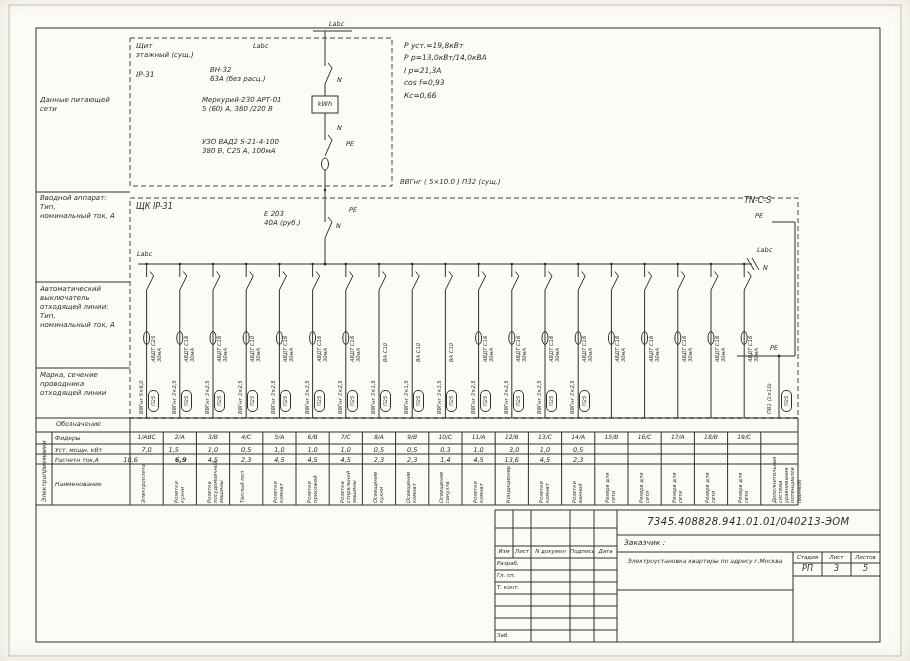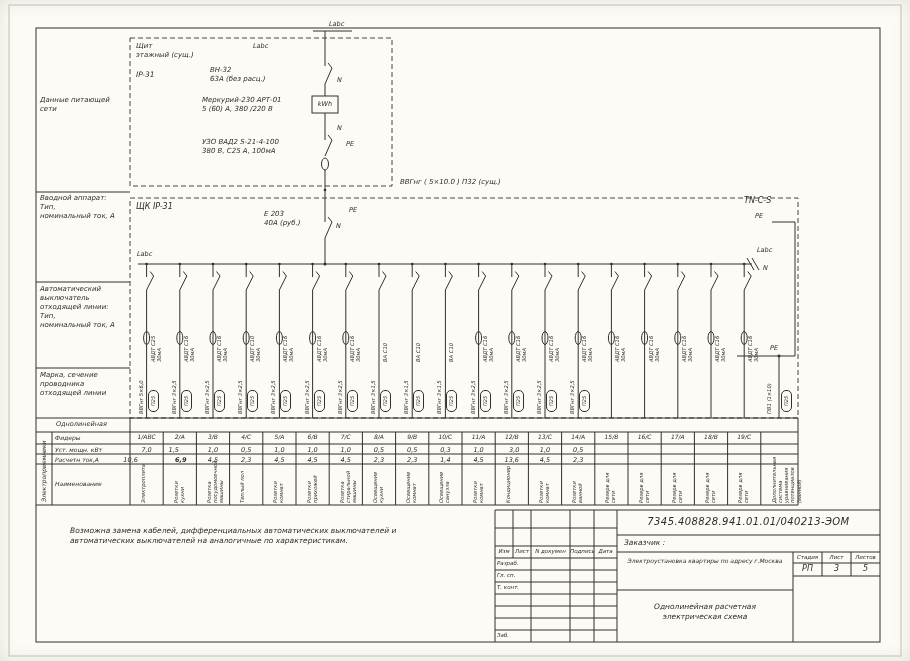--- a/index.html
+++ b/index.html
@@ -247,20 +247,25 @@
 63А (без расц.)</div>
   <div class="lab s65" style="left:337px;top:76px">N</div>
   <div class="lab" style="left:202px;top:96px">Меркурий-230  АРТ-01
 5 (60) А,  380 /220 В</div>
   <div class="lab s65 ctr" style="left:312px;top:96px;width:26px;height:17px;line-height:17px">kWh</div>
   <div class="lab s65" style="left:337px;top:124px">N</div>
   <div class="lab" style="left:202px;top:138px">УЗО ВАД2 S-21-4-100
 380 В, С25 А, 100мА</div>
   <div class="lab s65" style="left:346px;top:140px">PE</div>
 
+  <div class="lab s75" style="left:404px;top:40px;line-height:1.65">Р уст.=19,8кВт
+Р р=13,0кВт/14,0кВА
+I р=21,3А
+cos f=0,93
+Кс=0,66</div>
   <div class="lab" style="left:400px;top:178px">ВВГнг ( 5×10.0 )  П32 (сущ.)</div>
 
   <div class="lab s8" style="left:136px;top:202px">ЩК  IP-31</div>
   <div class="lab s8" style="left:744px;top:196px">TN-C-S</div>
   <div class="lab s65" style="left:755px;top:212px">PE</div>
   <div class="lab" style="left:264px;top:210px">Е 203
 40А (руб.)</div>
   <div class="lab s65" style="left:349px;top:206px">PE</div>
   <div class="lab s65" style="left:336px;top:222px">N</div>
   <div class="lab s65" style="left:137px;top:250px">Labc</div>
@@ -274,50 +279,46 @@
 Тип,
 номинальный ток, А</div>
   <div class="lab" style="left:40px;top:285px;width:88px">Автоматический
 выключатель
 отходящей линии:
 Тип,
 номинальный ток, А</div>
   <div class="lab" style="left:40px;top:371px;width:88px">Марка, сечение
 проводника
 отходящей линии</div>
-  <div class="lab s65" style="left:56px;top:420px">Однолинейная</div>
+  <div class="lab s65" style="left:56px;top:420px">Обозначение</div>
   <div class="lab rot s6" style="left:40px;top:502px;width:68px">Электроприемники</div>
   <div class="lab s6" style="left:55px;top:434px">Фидеры</div>
   <div class="lab s6" style="left:55px;top:446px">Уст. мощн. кВт</div>
   <div class="lab s6" style="left:55px;top:456px">Расчетн ток,А</div>
   <div class="lab s6" style="left:55px;top:480px">Наименование</div>
 
-  <div class="lab s75" style="left:70px;top:526px;width:412px">Возможна замена кабелей, дифференциальных автоматических выключателей и
-автоматических выключателей на аналогичные по характеристикам.</div>
 
   <div class="lab s9 ctr" style="left:617px;top:515px;width:263px">7345.408828.941.01.01/040213-ЭОМ</div>
   <div class="lab s55 ctr" style="left:495px;top:548px;width:18px">Изм</div>
   <div class="lab s55 ctr" style="left:513px;top:548px;width:18px">Лист</div>
   <div class="lab s55 ctr" style="left:531px;top:548px;width:39px">N докумен</div>
   <div class="lab s55 ctr" style="left:570px;top:548px;width:24px">Подпись</div>
   <div class="lab s55 ctr" style="left:594px;top:548px;width:23px">Дата</div>
   <div class="lab s55" style="left:497px;top:560px">Разраб.</div>
   <div class="lab s55" style="left:497px;top:572px">Гл. сп.</div>
   <div class="lab s55" style="left:497px;top:584px">Т. конт.</div>
   <div class="lab s55" style="left:497px;top:632px">Заб.</div>
   <div class="lab s75" style="left:624px;top:538px">Заказчик :</div>
   <div class="lab s6 ctr" style="left:619px;top:557px;width:172px">Электроустановка квартиры по адресу г.Москва</div>
   <div class="lab s55 ctr" style="left:793px;top:554px;width:29px">Стадия</div>
   <div class="lab s55 ctr" style="left:822px;top:554px;width:29px">Лист</div>
   <div class="lab s55 ctr" style="left:851px;top:554px;width:29px">Листов</div>
   <div class="lab s8 ctr" style="left:793px;top:564px;width:29px">РП</div>
   <div class="lab s8 ctr" style="left:822px;top:564px;width:29px">3</div>
   <div class="lab s8 ctr" style="left:851px;top:564px;width:29px">5</div>
-  <div class="lab s75 ctr" style="left:619px;top:602px;width:172px">Однолинейная расчетная
-электрическая схема</div>
 
 <div class="lab rot s5" style="left: 149.6px; top: 362px; width: 64px;">АВДТ С25
 30мА</div>
     <div class="lab rot s5" style="left: 137.6px; top: 414px; width: 44px;">ВВГнг 5×6,0</div>
     <div class="lab rot oval" style="left: 147.6px; top: 412px; width: 20px;">П25</div>
     <div class="lab ctr s6" style="left: 130px; top: 433px; width: 33.2px;">1/АВС</div>
     <div class="lab ctr s65" style="left: 130px; top: 446px; width: 33.2px;">7,0</div>
     <div class="lab ctr s65" style="left: 114px; top: 456px; width: 33.2px;">10,6</div>
     <div class="lab rot s5" style="left: 139.6px; top: 503px; width: 36px;">Электроплита</div>
     <div class="lab rot s5" style="left: 182.8px; top: 362px; width: 64px;">АВДТ С16

